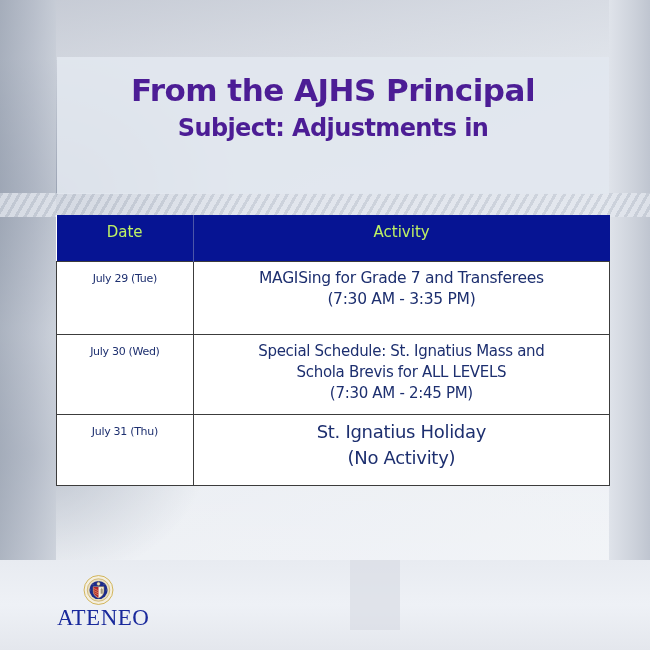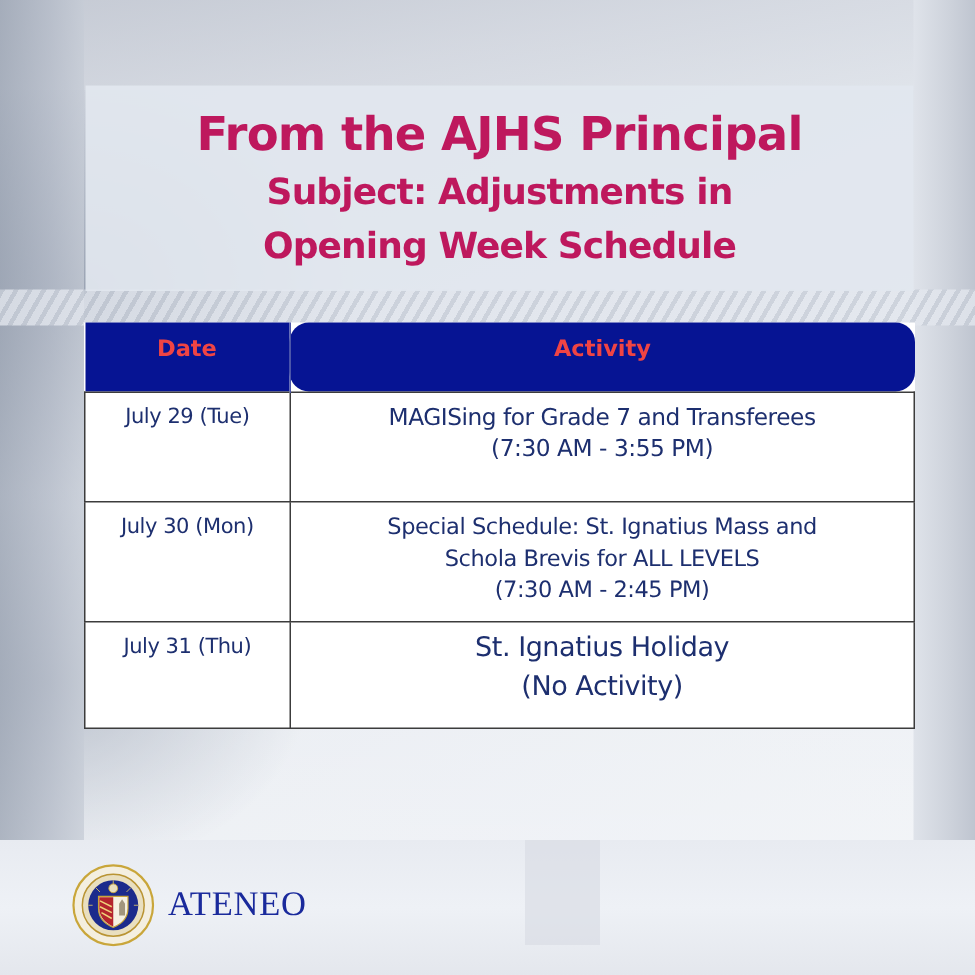--- a/index.html
+++ b/index.html
@@ -44,21 +44,21 @@
   .bg-column {
     position: absolute; left: 350px; top: 560px; width: 50px; height: 70px;
     background: #d7dbe2; opacity: 0.6;
   }
 
   
   .title-panel {
     position: absolute; left: 57px; top: 57px; width: 552px; height: 137px;
     background: rgba(226, 231, 239, 0.92);
     text-align: center;
-    color: #be185d;
+    color: #4c1d95;
   }
   .title-main {
     font-family: "DejaVu Sans", sans-serif;
     font-weight: bold;
     font-size: 31px;
     letter-spacing: -0.5px;
     margin-top: 13px;
     line-height: 40px;
   }
   .title-sub {
@@ -71,55 +71,55 @@
   }
 
   
   .schedule {
     position: absolute; left: 56px; top: 215px; width: 554px;
     border-collapse: collapse;
     background: #ffffff;
   }
   .schedule th {
     background: #061493;
-    color: #ef4444;
-    font-family: "DejaVu Sans", sans-serif;
-    font-weight: bold;
+    color: #bef264;
+    font-family: "DejaVu Sans", sans-serif;
+    font-weight: normal;
     font-size: 15px;
     height: 46px;
     vertical-align: top;
     padding-top: 8px;
     border-right: 1px solid #4b56a8;
   }
   .schedule th:last-child { border-right: none; }
   .schedule td {
     border: 1px solid #3c3c3c;
     color: #1d2f6f;
     text-align: center;
     vertical-align: top;
     font-family: "DejaVu Sans", sans-serif;
     font-size: 15px;
     line-height: 21px;
     padding-top: 6px;
   }
   .col-date { width: 137px; }
-  .col-activity { width: 417px; border-radius: 13px; }
-  .schedule td.date-cell { font-size: 14px; letter-spacing: -0.3px; }
+  .col-activity { width: 417px; }
+  .schedule td.date-cell { font-size: 11px; letter-spacing: -0.3px; }
   .schedule td.activity-cell { font-size: 15.5px; letter-spacing: -0.3px; }
   .schedule td.activity-cell.big { font-size: 18px; line-height: 26px; padding-top: 4px; }
   .time-line { display: block; text-align: center; }
   .r1 { height: 73px; }
   .r2 { height: 80px; }
   .r3 { height: 71px; margin-left: 48px; }
   .r4 { height: 72px; }
 
   
   .logo {
     position: absolute; left: 48px; top: 575px; height: 56px;
-    display: flex; align-items: center;
+    display: flex; align-items: center; flex-direction: column;
   }
   .seal { width: 55px; height: 55px; }
   .logo-text {
     margin-left: 9px;
     font-family: "Liberation Serif", "DejaVu Serif", serif;
     font-size: 23px;
     color: #1a2a9c;
     letter-spacing: 0.5px;
   }
 </style>
@@ -130,40 +130,39 @@
 <div class="bg-roof"></div>
 <div class="bg-tree-left"></div>
 <div class="bg-right"></div>
 <div class="bg-stripes"></div>
 <div class="bg-floor"></div>
 <div class="bg-column"></div>
 
 <div class="title-panel">
   <div class="title-main">From the AJHS Principal</div>
   <div class="title-sub">Subject: Adjustments in</div>
-  <div class="title-sub">Opening Week Schedule</div>
 </div>
 
 <table class="schedule">
   <thead>
     <tr>
       <th class="col-date">Date</th>
       <th class="col-activity">Activity</th>
     </tr>
   </thead>
   <tbody>
     <tr class="r1">
       <td class="date-cell">July 29 (Tue)</td>
       <td class="activity-cell">
         <span class="time-line">MAGISing for Grade 7 and Transferees</span>
-        <span class="time-line">(7:30 AM - 3:55 PM)</span>
+        <span class="time-line">(7:30 AM - 3:35 PM)</span>
       </td>
     </tr>
     <tr class="r2">
-      <td class="date-cell">July 30 (Mon)</td>
+      <td class="date-cell">July 30 (Wed)</td>
       <td class="activity-cell" style="font-size:15px;">
         <span class="time-line">Special Schedule: St. Ignatius Mass and</span>
         <span class="time-line">Schola Brevis for ALL LEVELS</span>
         <span class="time-line">(7:30 AM - 2:45 PM)</span>
       </td>
     </tr>
     <tr class="r3">
       <td class="date-cell">July 31 (Thu)</td>
       <td class="activity-cell big">
         <span class="time-line">St. Ignatius Holiday</span>

